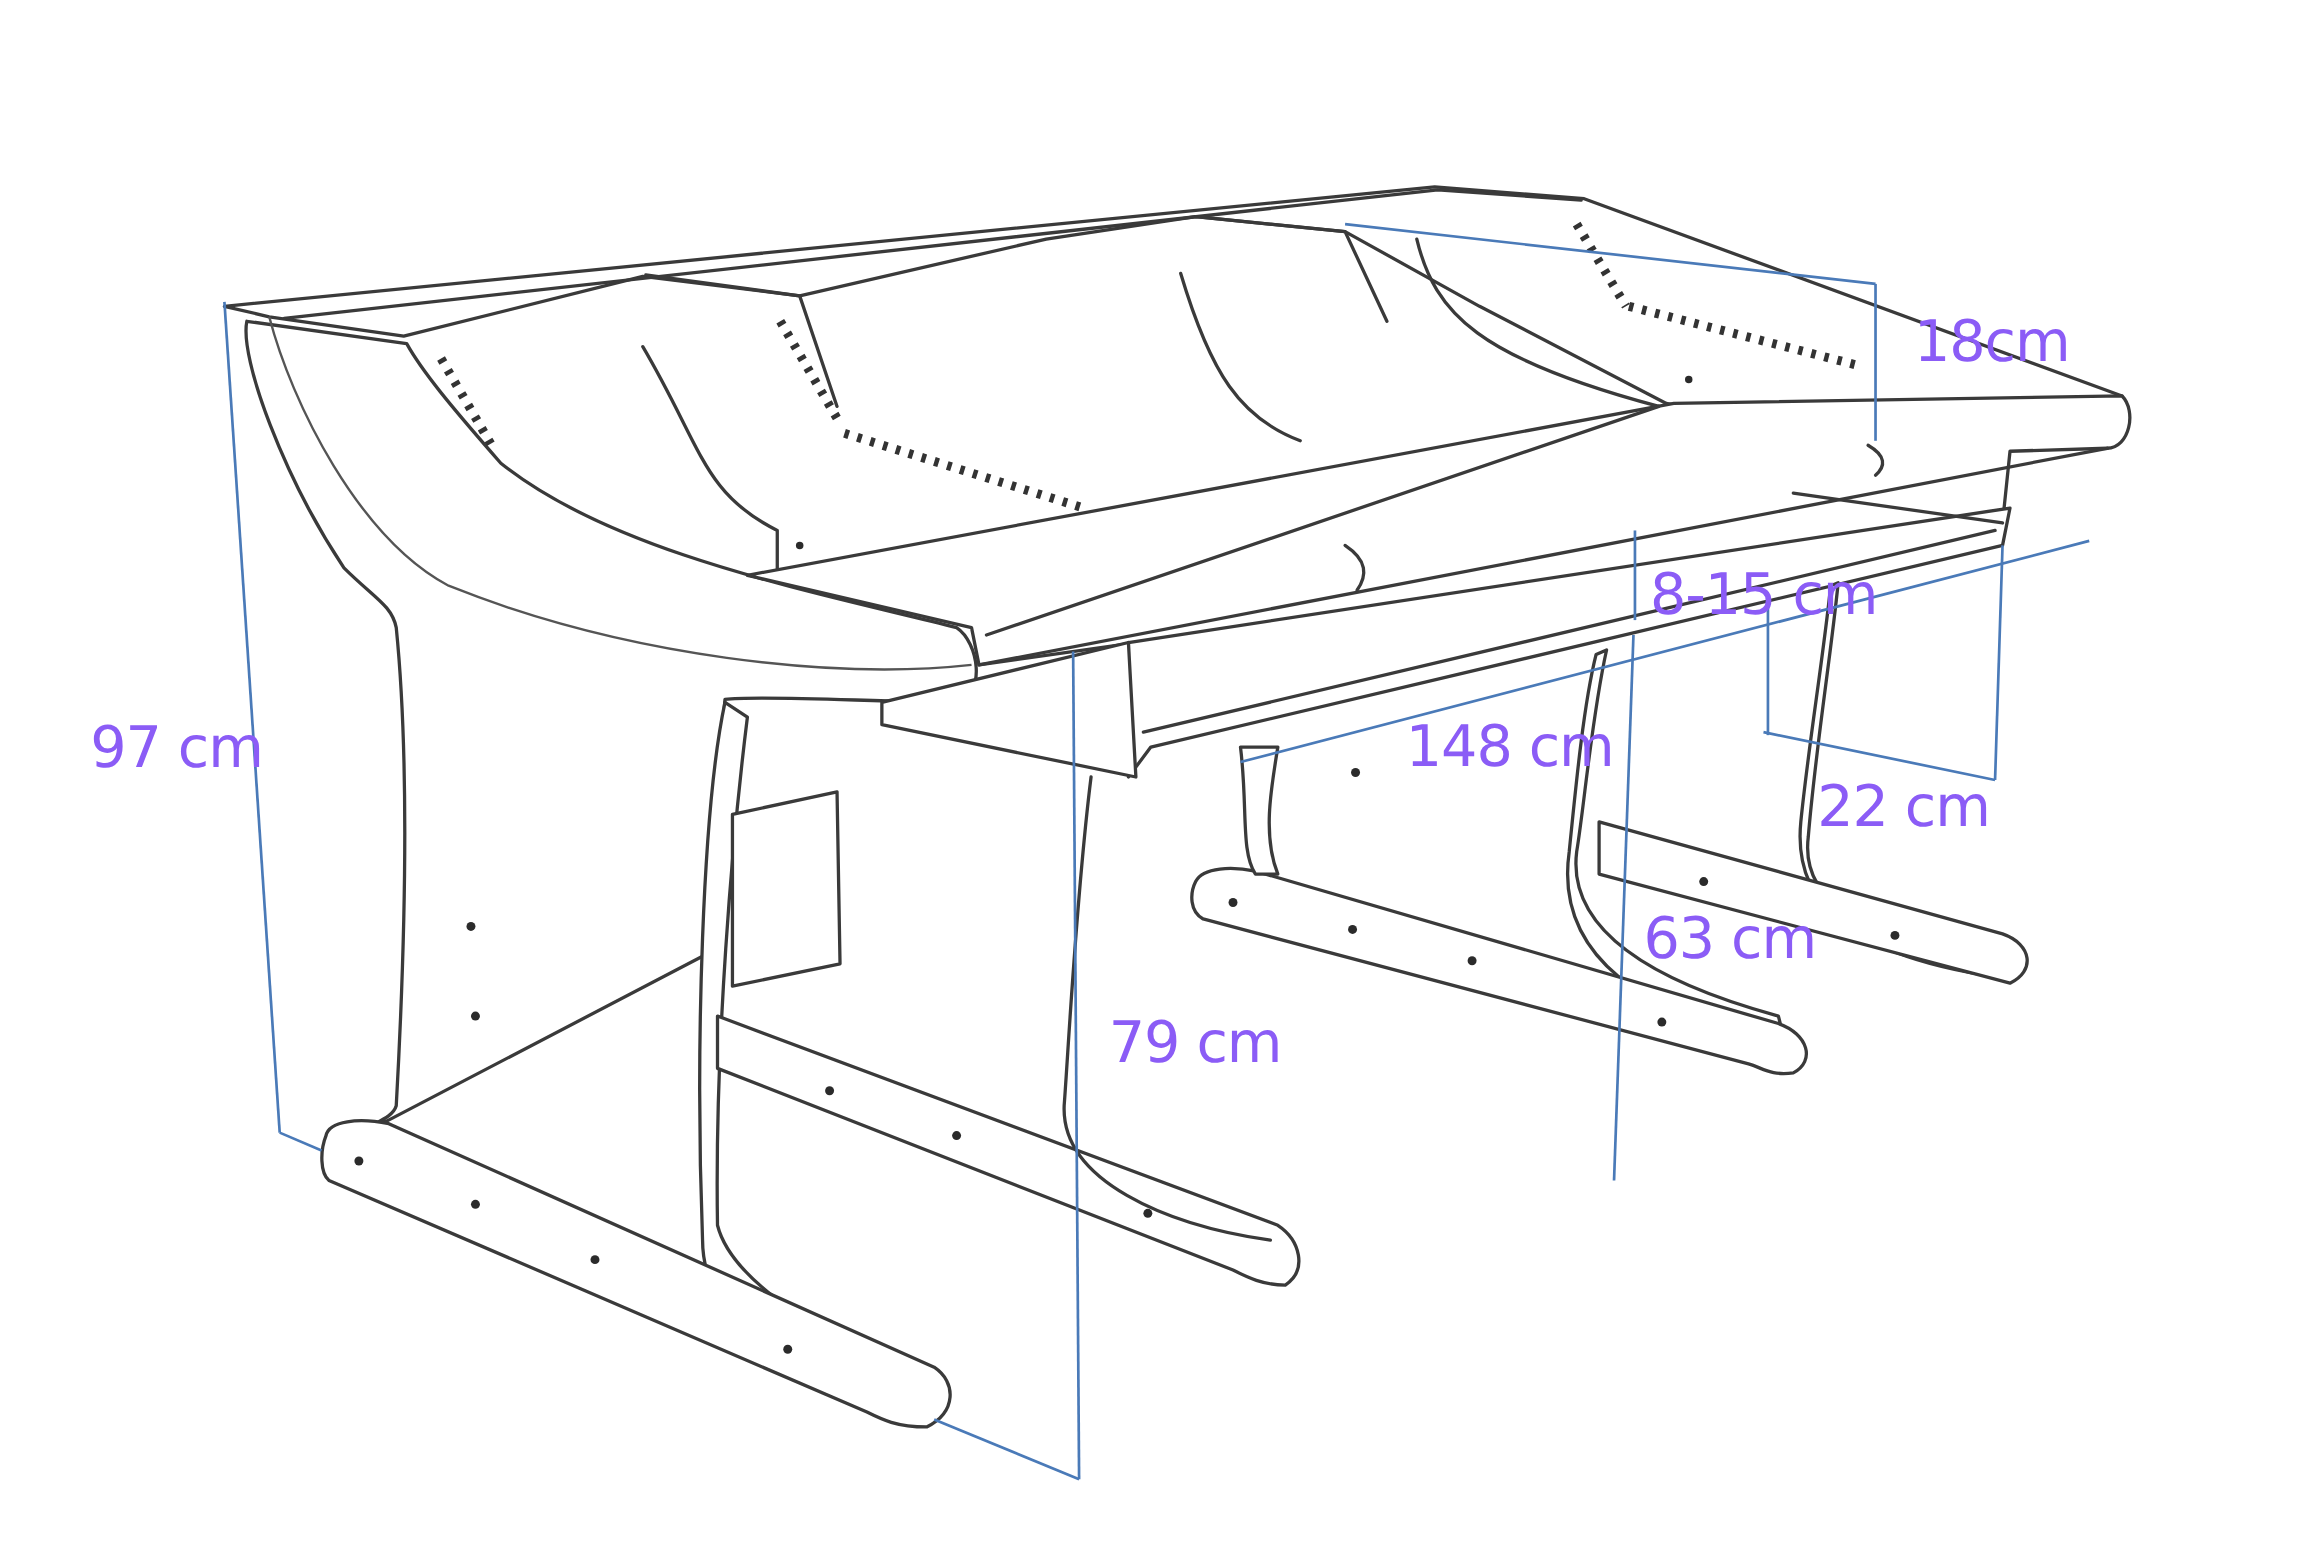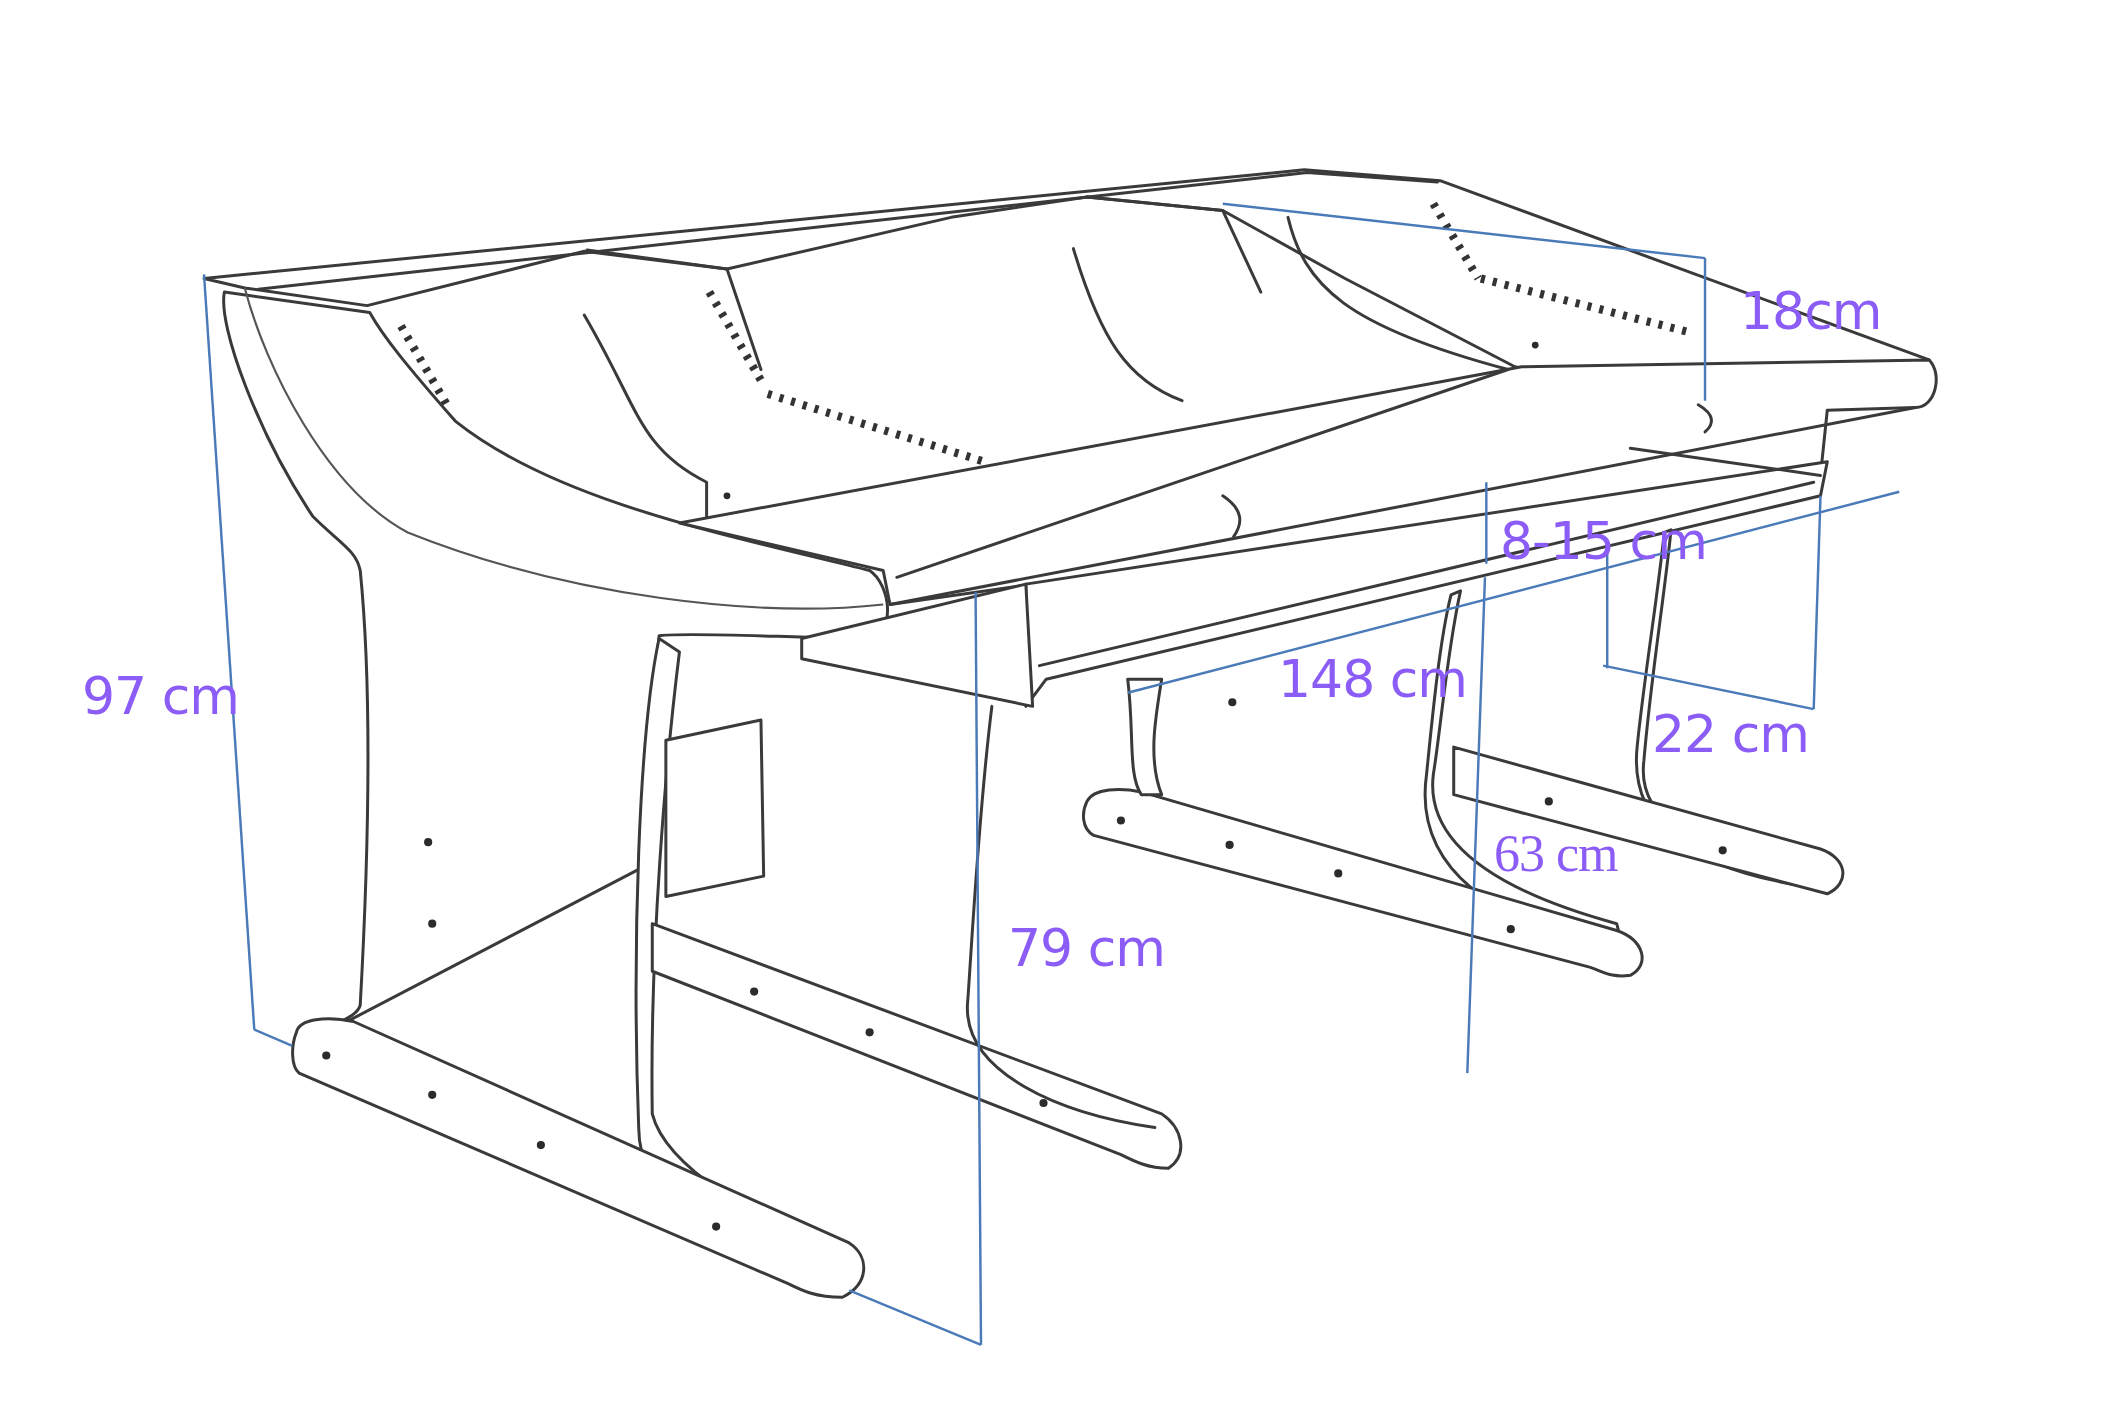--- a/index.html
+++ b/index.html
@@ -111,21 +111,21 @@
       <path class="dim" d="M1094,355 L1094,415"></path>
       <path class="dim" d="M1093,425 L1080,790"></path>
       <path class="dim" d="M1255,190 L1255,295"></path>
       <path class="dim" d="M900,150 L1255,190"></path>
       <path class="dim" d="M1180,490 L1335,522"></path>
       <path class="dim" d="M1183,405 L1183,492"></path>
       <path class="dim" d="M1340,365 L1335,522"></path>
     </g>
   </svg>
 
-  <div class="label" style="left:82px; top:670px;">97 cm</div>
+  <div class="label" style="left:82px; top:654px;">97 cm</div>
   <div class="label" style="left:1008px; top:922px;text-align:center;">79 cm</div>
   <div class="label" style="left:1278px; top:653px;text-align:right;">148 cm</div>
   <div class="label" style="left:1500px; top:515px;">8-15 cm</div>
   <div class="label" style="left:1740px; top:285px;">18cm</div>
   <div class="label" style="left:1652px; top:708px;">22 cm</div>
-  <div class="label" style="left:1494px; top:828px;font-family:Liberation Serif, serif;">63 cm</div>
+  <div class="label" style="left:1494px; top:828px;">63 cm</div>
 
 </div>
 
 </body></html>

